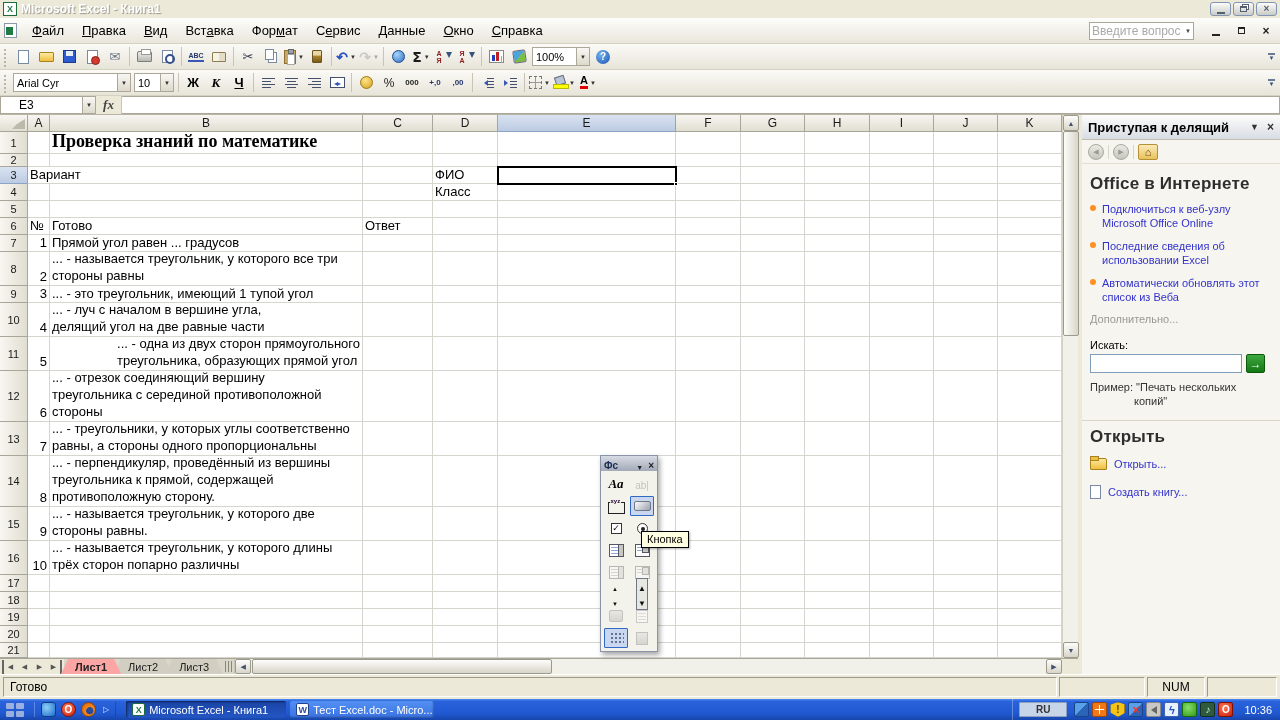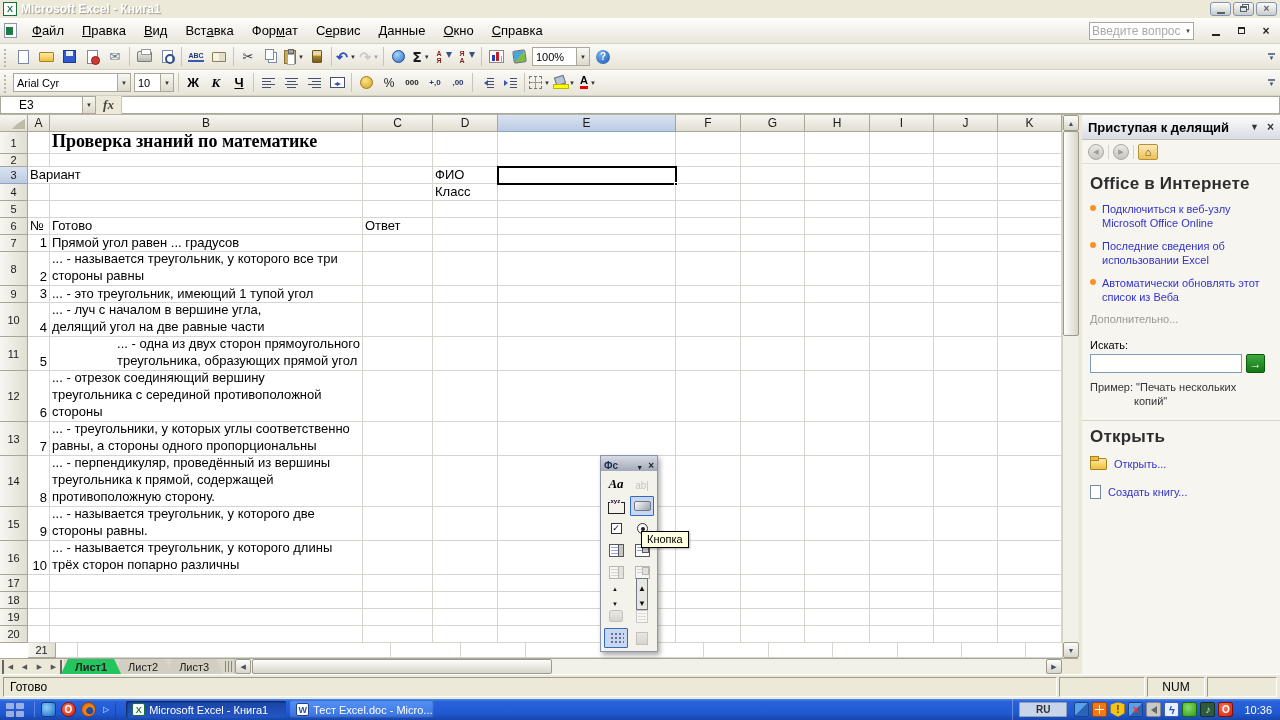--- a/index.html
+++ b/index.html
@@ -125,21 +125,21 @@
 .vthumb{position:absolute;left:0;top:16px;width:16px;height:205px;background:linear-gradient(90deg,#FDFDFB,#D8D5C8);border:1px solid #9C9A8C;border-radius:2px}
 .vscroll .sb-down{margin-top:auto}
 
 .tabsrow{height:16px;display:flex;align-items:stretch;background:#D9D6CA;border-top:1px solid #A8A699}
 .tab-nav{display:flex;background:#ECE9D8;padding:0 2px;align-items:center}
 .tnav{width:15px;height:14px;display:flex;align-items:center;justify-content:center;font-size:7px;color:#555}
 .tnav.bar-l{border-left:2px solid #666}
 .tnav.bar-r{border-right:2px solid #666}
 .tabs{display:flex;align-items:stretch;padding-left:4px}
 .tab{padding:1px 14px 0;margin-left:-7px;clip-path:polygon(7px 0,calc(100% - 7px) 0,100% 100%,0 100%);background:#D2CFC2;font-size:11px;display:flex;align-items:center;color:#222}
-.tab.active{background:#22c55e;font-weight:bold;z-index:2}
+.tab.active{background:#fca5a5;font-weight:bold;z-index:2}
 .tab-split{width:7px;background:repeating-linear-gradient(90deg,#8a8878 0 1px,transparent 1px 3px);margin:2px 2px}
 .hscroll{flex:1;display:flex;background:#F1F0E9;position:relative;border-left:1px solid #C9C5B6}
 .hthumb{position:absolute;left:17px;top:0;width:300px;height:15px;background:linear-gradient(#FDFDFB,#D8D5C8);border:1px solid #9C9A8C;border-radius:2px}
 .hscroll .sb-right{margin-left:auto}
 .hscroll .sbtn{height:15px}
 .corner16{width:16px;background:#ECE9D8}
 
 .taskpane{width:202px;background:#F6F5F0;border-left:4px solid #ECE9D8;display:flex;flex-direction:column;font-size:11px}
 .tp-title{height:25px;background:linear-gradient(#FDFDFB,#D8DCE4);border-bottom:1px solid #C2BFB2;display:flex;align-items:center;padding:0 6px;font-weight:bold;font-size:13px}
 .tp-title .tbx{margin-left:auto;display:flex;gap:8px;align-items:center}
@@ -826,21 +826,21 @@
                 <div class="cell" style="width: 70px;"></div>
                 <div class="cell" style="width: 65px;"></div>
                 <div class="cell" style="width: 178px;"></div>
                 <div class="cell" style="width: 65px;"></div>
                 <div class="cell" style="width: 64px;"></div>
                 <div class="cell" style="width: 65px;"></div>
                 <div class="cell" style="width: 64px;"></div>
                 <div class="cell" style="width: 64px;"></div>
                 <div class="cell" style="width: 64px;"></div>
               </div>
-              <div class="grow" style="height: 15px; padding-left: 28px;">
+              <div class="grow" style="height: 15px;">
                 <div class="rh">21</div>
                 <div class="cell" style="width: 22px;"></div>
                 <div class="cell" style="width: 313px;"></div>
                 <div class="cell" style="width: 70px;"></div>
                 <div class="cell" style="width: 65px;"></div>
                 <div class="cell" style="width: 178px;"></div>
                 <div class="cell" style="width: 65px;"></div>
                 <div class="cell" style="width: 64px;"></div>
                 <div class="cell" style="width: 65px;"></div>
                 <div class="cell" style="width: 64px;"></div>

